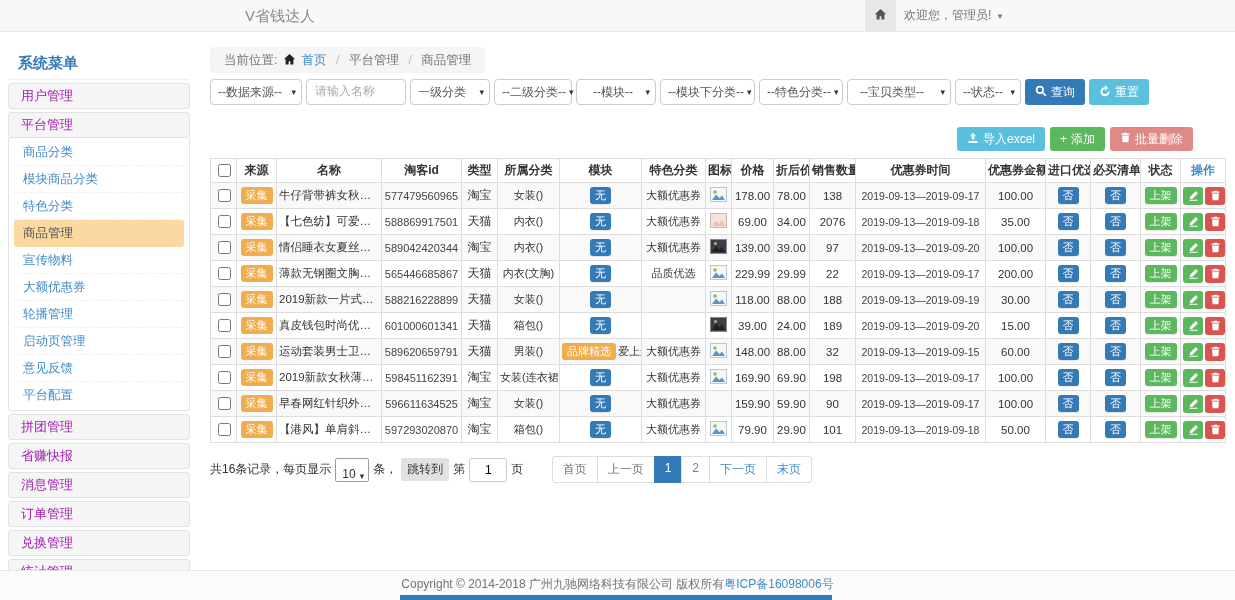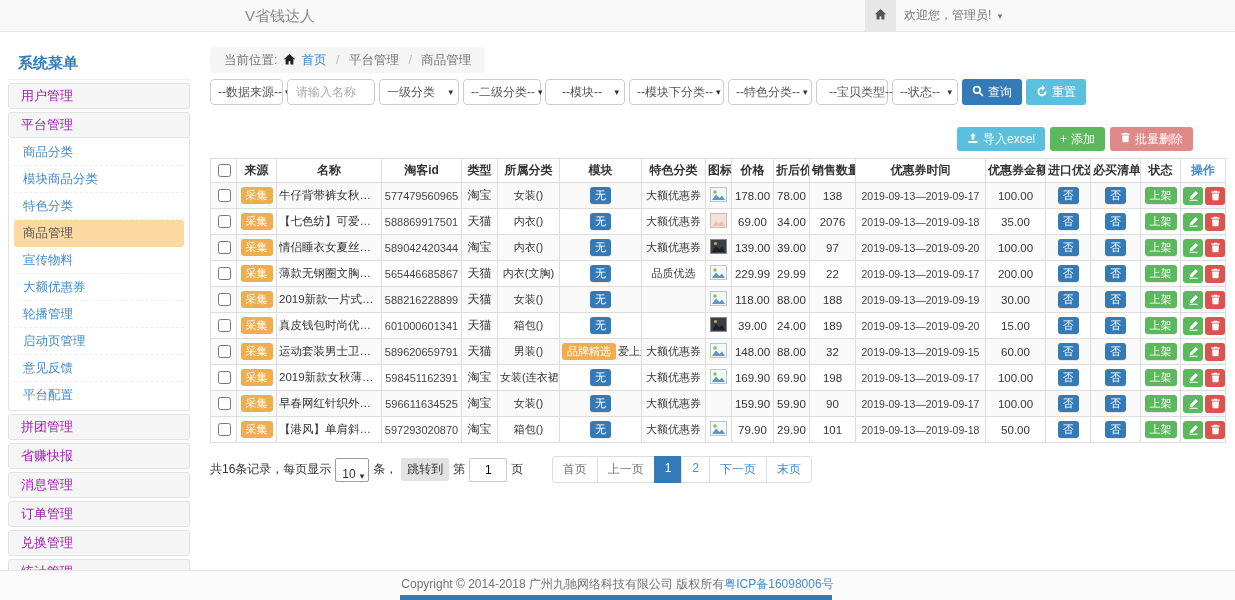--- a/index.html
+++ b/index.html
@@ -129,46 +129,46 @@
           <path d="M8 1.2L1 7.6h2.2V14h3.7v-3.9h2.2V14h3.7V7.6H15L8 1.2z"></path>
         </svg></span>
     <a>首页</a>
     <span class="bc-sep">/</span>
     <span>平台管理</span>
     <span class="bc-sep">/</span>
     <span>商品管理</span>
   </div>
 
   <div class="filter-row" id="filter-row">
-      <div class="fselect" style="width: 73px;">
+      <div class="fselect" style="width: 92px;">
         <span>--数据来源--</span>
         <span class="caret">▾</span>
       </div>
-      <input class="finput" placeholder="请输入名称" style="width: 88px;">
+      <input class="finput" placeholder="请输入名称" style="width: 100px; font-family: Liberation Mono, monospace;">
       <div class="fselect" style="width: 80px;">
         <span>一级分类</span>
         <span class="caret">▾</span>
       </div>
       <div class="fselect" style="width: 78px;">
         <span>--二级分类--</span>
         <span class="caret">▾</span>
       </div>
       <div class="fselect" style="width: 80px; padding-left: 16px;">
         <span>--模块--</span>
         <span class="caret">▾</span>
       </div>
       <div class="fselect" style="width: 95px;">
         <span>--模块下分类--</span>
         <span class="caret">▾</span>
       </div>
       <div class="fselect" style="width: 84px;">
         <span>--特色分类--</span>
         <span class="caret">▾</span>
       </div>
-      <div class="fselect" style="width: 72px; padding-left: 12px;">
+      <div class="fselect" style="width: 104px; padding-left: 12px;">
         <span>--宝贝类型--</span>
         <span class="caret">▾</span>
       </div>
       <div class="fselect" style="width: 66px;">
         <span>--状态--</span>
         <span class="caret">▾</span>
       </div>
       <button class="btn btn-primary">
         <span><svg width="12" height="12" viewBox="0 0 16 16" fill="none" stroke="currentColor" stroke-width="2.2">
             <circle cx="6.5" cy="6.5" r="4.3"></circle>

